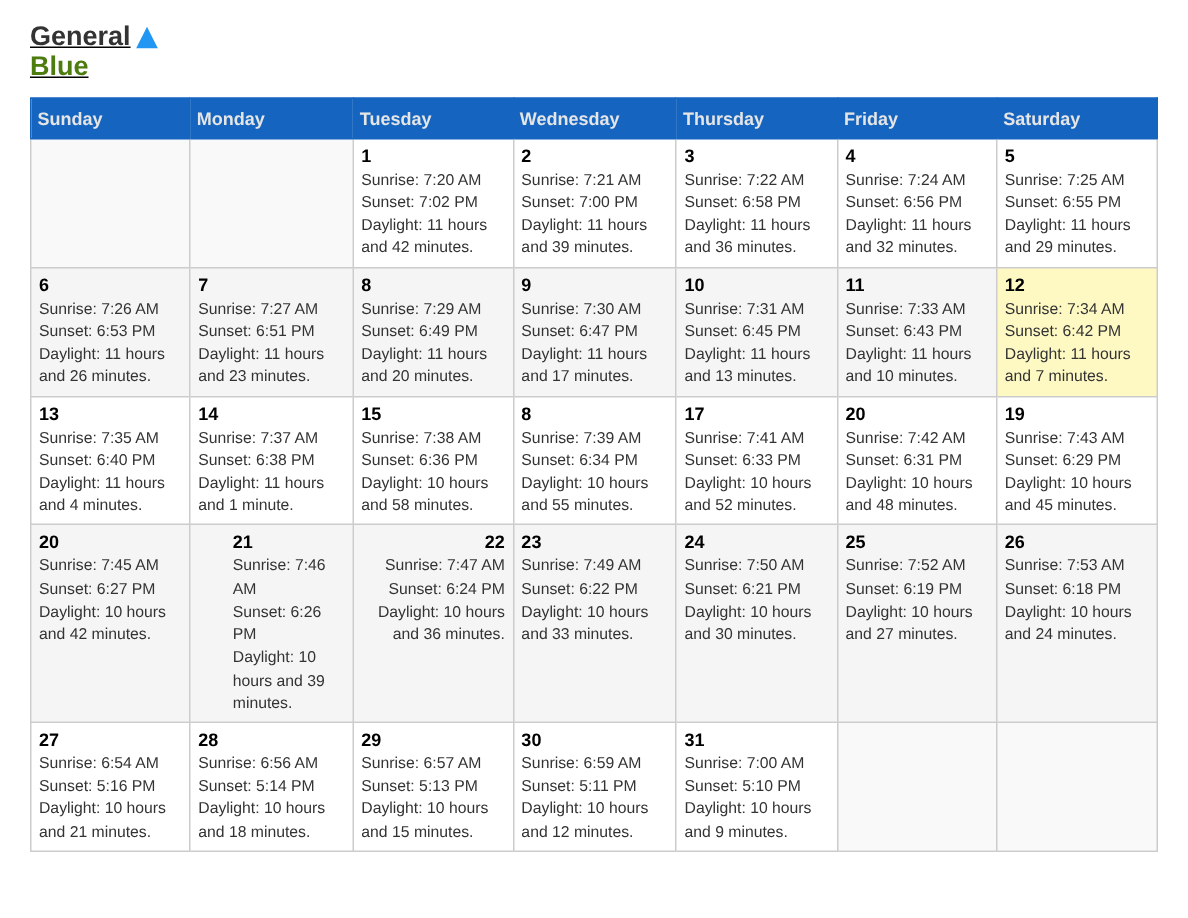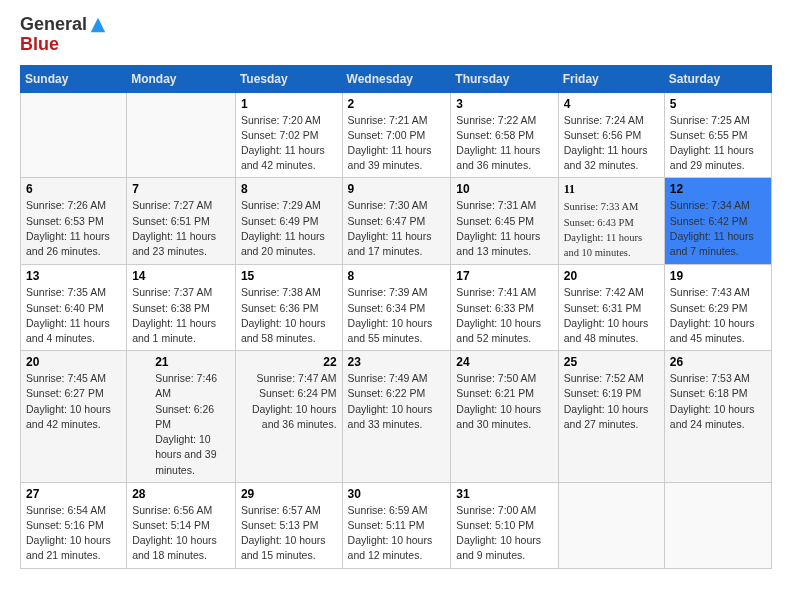--- a/index.html
+++ b/index.html
@@ -18,20 +18,21 @@
     }
     .header {
       display: flex;
       justify-content: space-between;
       align-items: flex-start;
       margin-bottom: 10px;
     }
     .logo {
       display: flex;
       align-items: center;
+      text-decoration: underline;
     }
     .logo-text {
       font-size: 18px;
       font-weight: bold;
       color: #333;
       line-height: 1.1;
     }
     .logo-icon {
       width: 18px;
       height: 18px;
@@ -98,21 +99,21 @@
 <div class="page">
   <div class="header">
     <div class="logo">
       <div>
         <div style="display:flex;align-items:center;">
           <span class="logo-text" style="color:#333;">General</span>
           <svg class="logo-icon" viewBox="0 0 20 20" xmlns="http://www.w3.org/2000/svg">
             <polygon points="2,18 10,2 18,18" fill="#2196F3"></polygon>
           </svg>
         </div>
-        <span class="logo-text" style="color:#b91c1c;font-size:18px;font-weight:bold;">Blue</span>
+        <span class="logo-text" style="color:#4d7c0f;font-size:18px;font-weight:bold;">Blue</span>
       </div>
     </div>
   </div>
 
   <table class="calendar">
     <thead>
       <tr>
         <th>Sunday</th>
         <th>Monday</th>
         <th>Tuesday</th>
@@ -161,25 +162,25 @@
             <div class="day-info">Sunrise: 7:29 AM<br>Sunset: 6:49 PM<br>Daylight: 11 hours and 20 minutes.</div>
           </td>
           <td style="background: rgb(245, 245, 245);">
             <span class="day-number">9</span>
             <div class="day-info">Sunrise: 7:30 AM<br>Sunset: 6:47 PM<br>Daylight: 11 hours and 17 minutes.</div>
           </td>
           <td style="background: rgb(245, 245, 245);">
             <span class="day-number">10</span>
             <div class="day-info">Sunrise: 7:31 AM<br>Sunset: 6:45 PM<br>Daylight: 11 hours and 13 minutes.</div>
           </td>
-          <td style="background: rgb(245, 245, 245); font-family: Liberation Serif, serif;">
+          <td style="background: rgb(245, 245, 245);">
             <span class="day-number">11</span>
             <div class="day-info">Sunrise: 7:33 AM<br>Sunset: 6:43 PM<br>Daylight: 11 hours and 10 minutes.</div>
           </td>
-          <td style="background: #3b82f6;">
+          <td style="background: #fef9c3;">
             <span class="day-number">12</span>
             <div class="day-info">Sunrise: 7:34 AM<br>Sunset: 6:42 PM<br>Daylight: 11 hours and 7 minutes.</div>
           </td>
         </tr>
         <tr>
           <td>
             <span class="day-number">13</span>
             <div class="day-info">Sunrise: 7:35 AM<br>Sunset: 6:40 PM<br>Daylight: 11 hours and 4 minutes.</div>
           </td>
           <td>

